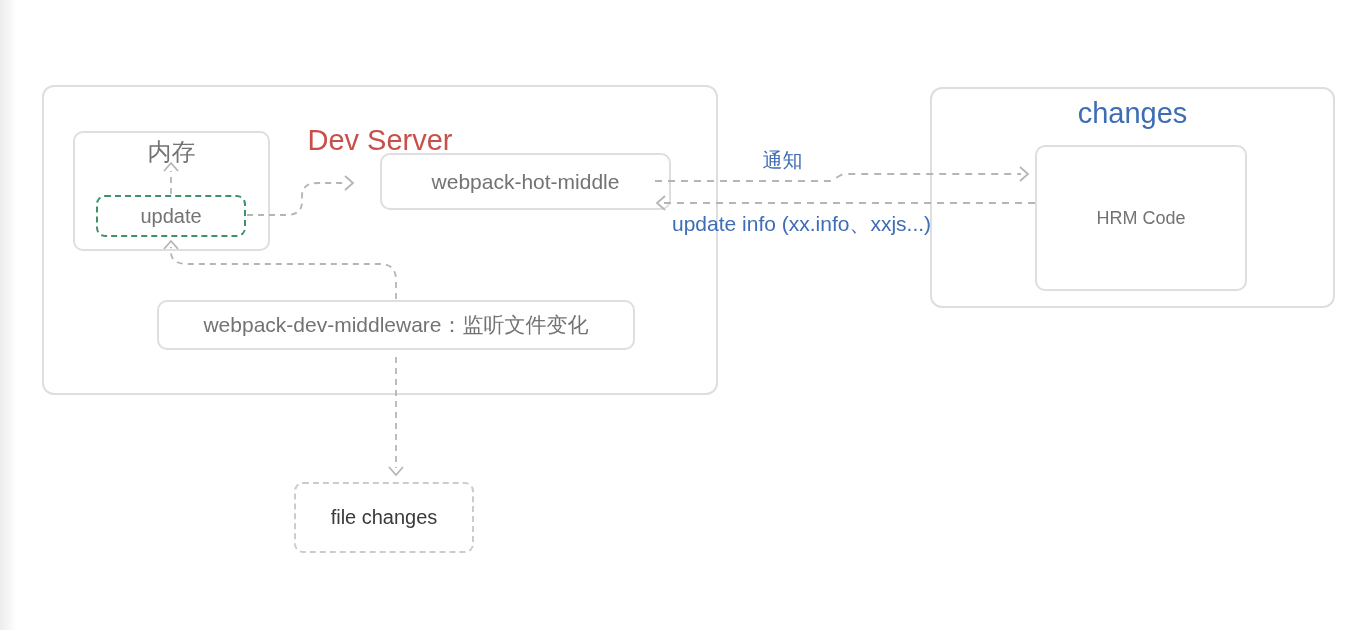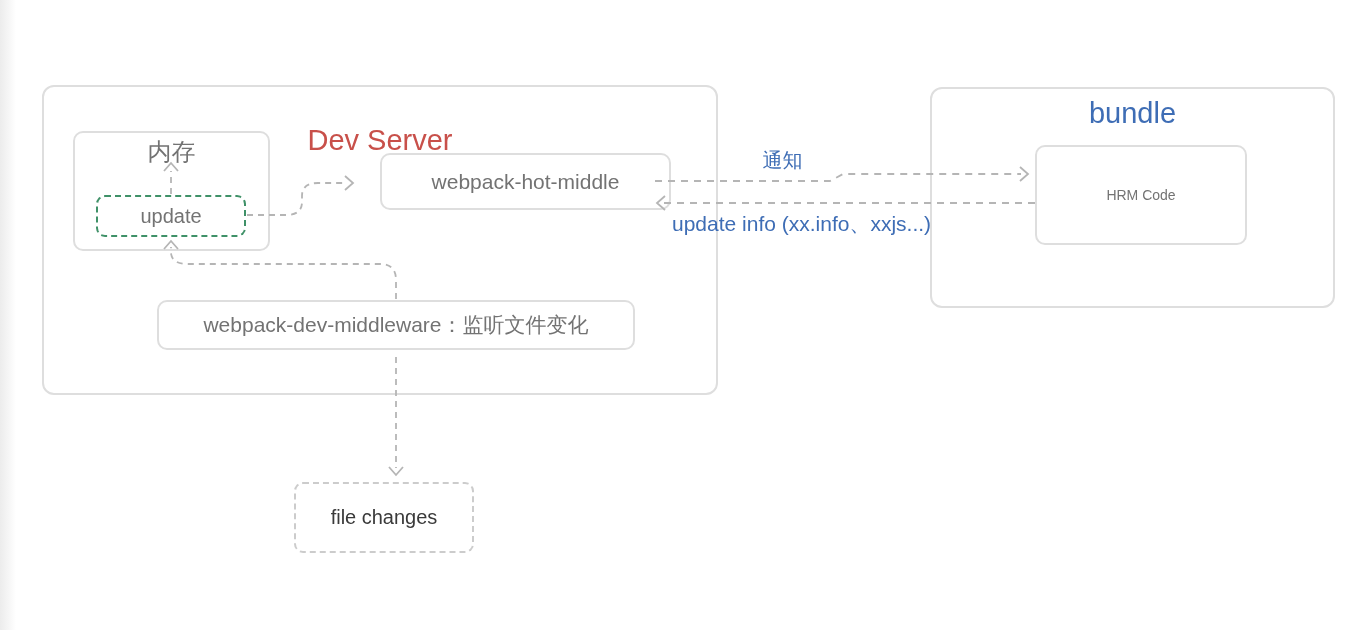--- a/index.html
+++ b/index.html
@@ -26,21 +26,21 @@
 
   #memory-box{left:73px;top:131px;width:197px;height:120px;}
   #memory-label{left:73px;top:136px;width:197px;text-align:center;font-size:24px;}
 
   #bundle-box{left:96px;top:195px;width:150px;height:42px;font-size:20px;}
   #hot-middleware-box{left:380px;top:153px;width:291px;height:57px;font-size:21px;}
   #dev-middleware-box{left:157px;top:300px;width:478px;height:50px;font-size:21px;}
 
   #client-box{left:930px;top:87px;width:405px;height:221px;border-radius:12px;}
   #client-title{left:930px;top:97px;width:405px;text-align:center;font-size:29px;}
-  #hrm-box{left:1035px;top:145px;width:212px;height:100px;font-size:14px;}
+  #hrm-box{left:1035px;top:145px;width:212px;height:146px;font-size:18px;}
 
   #file-changes-box{left:294px;top:482px;width:180px;height:71px;font-size:20px;}
 
   #notify-label{left:705px;top:147px;width:155px;text-align:center;font-size:20px;}
   #update-label{left:672px;top:210px;font-size:21px;}
 
   #arrow-layer{position:absolute;left:0;top:0;pointer-events:none;}
 
   #watermark{position:absolute;right:14px;bottom:14px;font-size:27px;font-weight:bold;
     color:#fdfdfd;letter-spacing:1px;
@@ -65,21 +65,21 @@
 
   <div class="box center-text label green" id="hot-middleware-box">
     <span>webpack-hot-middle</span>
   </div>
 
   <div class="box center-text label green" id="dev-middleware-box">
     <span>webpack-dev-middleware：监听文件变化</span>
   </div>
 
   <div class="box" id="client-box"></div>
-  <div class="label blue" id="client-title">bundle</div>
+  <div class="label blue" id="client-title">changes</div>
 
   <div class="box center-text label green" id="hrm-box">
     <span>HRM Code</span>
   </div>
 
   <div class="box dashed-gray center-text label dark" id="file-changes-box">
     <span>file changes</span>
   </div>
 
   <div class="label blue" id="notify-label">通知</div>

